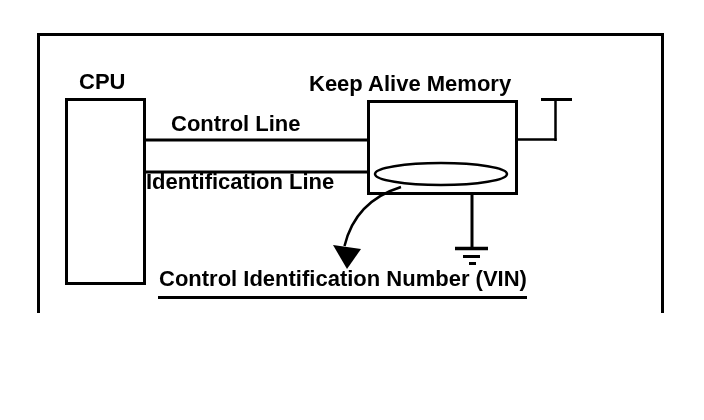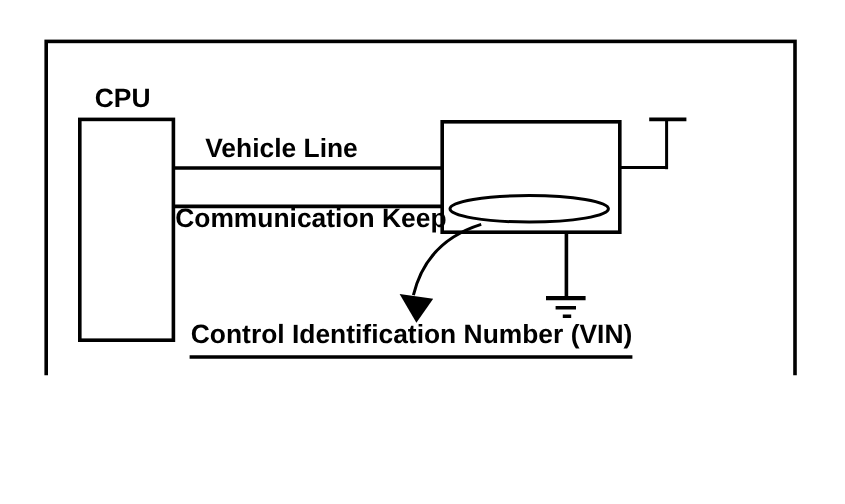--- a/index.html
+++ b/index.html
@@ -62,22 +62,23 @@
       <line x1="455" y1="248.5" x2="488" y2="248.5" stroke="#000000" stroke-width="3.5"></line>
       <line x1="463" y1="256.5" x2="480" y2="256.5" stroke="#000000" stroke-width="3"></line>
       <line x1="469" y1="263.5" x2="476" y2="263.5" stroke="#000000" stroke-width="3"></line>
     </g>
 
     <line x1="158" y1="297.5" x2="527" y2="297.5" stroke="#000000" stroke-width="3"></line>
   </svg>
 
   <div class="label" style="left:79px; top:71px;">CPU</div>
 
+  <div class="label" style="left:309px; top:73px;">Keep Alive Memory</div>
 
 
-  <div class="label" style="left:171px; top:113px;">Vehicle Line</div>
+  <div class="label" style="left:171px; top:113px;">Control Line</div>
 
-  <div class="label" style="left:146px; top:171px;">Communication Keep</div>
+  <div class="label" style="left:146px; top:171px;">Identification Line</div>
 
   <div class="label" style="left:159px; top:268px;">Control Identification Number (VIN)</div>
 
 
 </div>
 
 </body></html>

